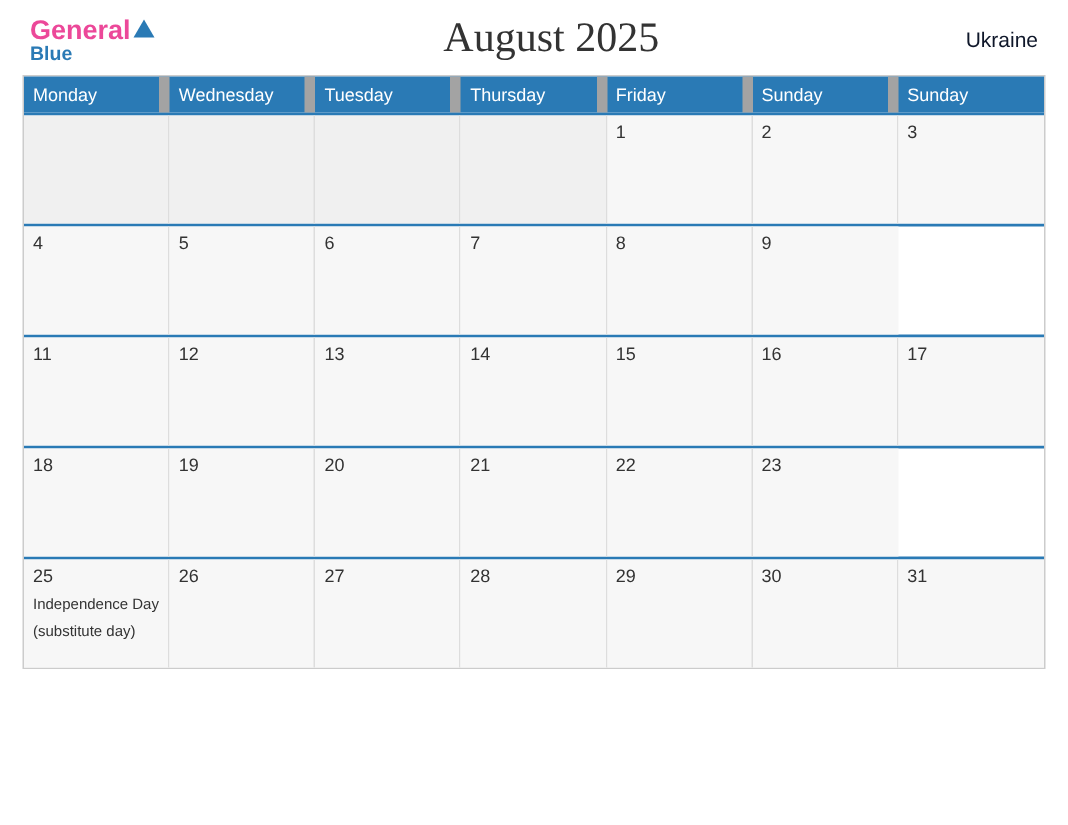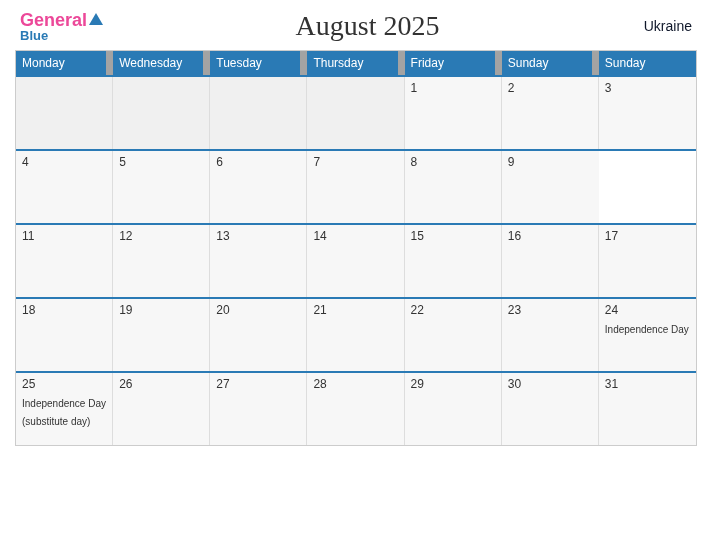--- a/index.html
+++ b/index.html
@@ -216,21 +216,20 @@
         </div>
         <div class="cal-cell">
           <span class="day-number">21</span>
         </div>
         <div class="cal-cell">
           <span class="day-number">22</span>
         </div>
         <div class="cal-cell">
           <span class="day-number">23</span>
         </div>
-        <div class="cal-cell"><span class="day-number">24</span><span class="event-text">Independence Day</span></div>
       </div>
       <div class="cal-week">
         <div class="cal-cell"><span class="day-number">25</span><span class="event-text">Independence Day (substitute day)</span></div>
         <div class="cal-cell">
           <span class="day-number">26</span>
         </div>
         <div class="cal-cell">
           <span class="day-number">27</span>
         </div>
         <div class="cal-cell">

